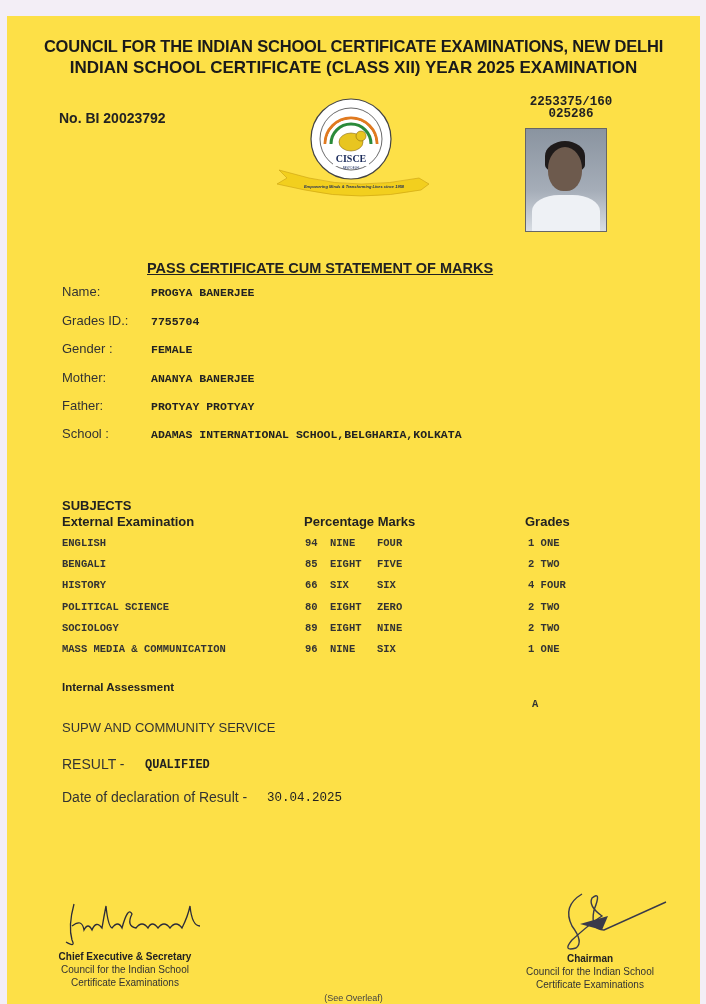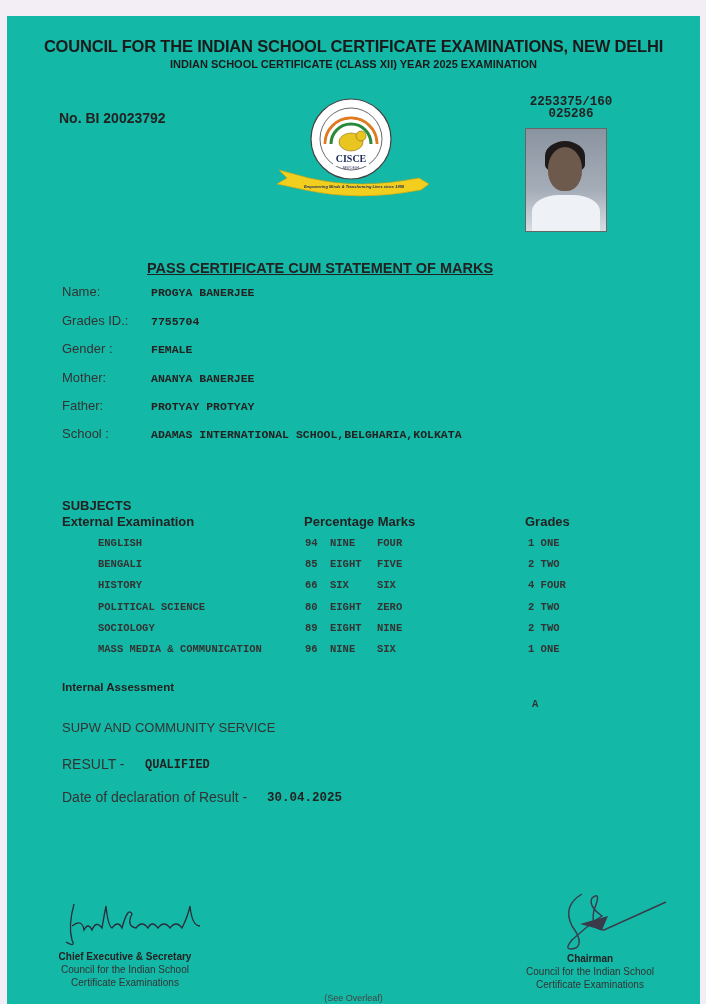--- a/index.html
+++ b/index.html
@@ -4,54 +4,54 @@
 <style>
   html, body { margin: 0; padding: 0; }
   body {
     width: 706px; height: 1004px; overflow: hidden;
     background: #f3eef6;
     font-family: "Liberation Sans", sans-serif;
     color: #222;
   }
   .page {
     position: absolute; left: 7px; top: 16px; width: 693px; height: 988px;
-    background: #14b8a6;
+    background: #fde047;
   }
   .abs { position: absolute; }
   .h1 { left: 0; width: 693px; top: 21px; text-align: center; font-weight: bold; font-size: 16.5px; color: #1a1a1a; letter-spacing: -0.2px; }
-  .h2 { left: 0; width: 693px; top: 42px; text-align: center; font-weight: bold; font-size: 11px; color: #1a1a1a; }
+  .h2 { left: 0; width: 693px; top: 42px; text-align: center; font-weight: bold; font-size: 17px; color: #1a1a1a; }
   .certno { left: 52px; top: 94px; font-weight: bold; font-size: 14px; color: #222; }
   .serial { left: 508px; top: 80px; width: 112px; text-align: center; font-family: "Liberation Mono", monospace; font-weight: bold; font-size: 12.5px; line-height: 12px; color: #222; }
   .photo { left: 518px; top: 112px; width: 80px; height: 102px; background: linear-gradient(180deg,#8a94a0 0%,#a5adb8 60%,#d8dde3 100%); border: 1px solid #666; overflow: hidden; }
   .photo .head { position: absolute; left: 22px; top: 18px; width: 34px; height: 44px; border-radius: 50% 50% 45% 45%; background: #6d5a4d; }
   .photo .hair { position: absolute; left: 19px; top: 12px; width: 40px; height: 30px; border-radius: 50% 50% 20% 20%; background: #1e1a1a; }
   .photo .body { position: absolute; left: 6px; top: 66px; width: 68px; height: 40px; border-radius: 40% 40% 0 0; background: #eef1f5; }
   .logo { left: 262px; top: 78px; width: 170px; height: 112px; }
   .title { left: 140px; top: 225px; font-weight: bold; font-size: 14.5px; text-decoration: underline; color: #222; margin-top: 19px; }
   .lbl { left: 55px; font-size: 13px; color: #333; }
   .val { left: 144px; font-family: "Liberation Mono", monospace; font-weight: bold; font-size: 11.5px; color: #222; }
   .intro { left: 55px; top: 458px; font-size: 13px; color: #333; }
   .subj-h { left: 55px; top: 482px; font-weight: bold; font-size: 13px; color: #222; }
   .ext-h { left: 55px; top: 498px; font-weight: bold; font-size: 13px; color: #222; }
   .pct-h { left: 297px; top: 498px; font-weight: bold; font-size: 13px; color: #222; }
   .grd-h { left: 518px; top: 498px; font-weight: bold; font-size: 13px; color: #222; }
   .mono { font-family: "Liberation Mono", monospace; font-weight: bold; font-size: 10.5px; color: #333; }
   .row { position: absolute; left: 0; width: 693px; height: 20px; }
-  .row .s { position: absolute; left: 55px; margin-left: 36px; }
+  .row .s { position: absolute; left: 55px; }
   .row .m1 { position: absolute; left: 298px; }
   .row .m2 { position: absolute; left: 323px; }
   .row .m3 { position: absolute; left: 370px; }
   .row .g { position: absolute; left: 521px; }
   .ia-h { left: 55px; top: 665px; font-weight: bold; font-size: 11.5px; color: #222; }
   .ia-s { left: 55px; top: 704px; font-size: 13px; color: #333; text-align: right; }
   .ia-g { left: 525px; top: 682px; }
   .result-l { left: 55px; top: 740px; font-size: 14px; color: #333; }
   .result-v { left: 138px; top: 742px; font-family: "Liberation Mono", monospace; font-weight: bold; font-size: 12px; color: #222; }
   .date-l { left: 55px; top: 773px; font-size: 14px; color: #333; }
-  .date-v { left: 260px; top: 775px; font-family: "Liberation Mono", monospace; font-weight: bold; font-size: 12.5px; color: #222; }
+  .date-v { left: 260px; top: 775px; font-family: "Liberation Mono", monospace; font-weight: normal; font-size: 12.5px; color: #222; }
   .note { left: 55px; top: 809px; font-size: 9.5px; color: #333; line-height: 12px; }
   .note b { font-weight: bold; }
   .note .n2 { padding-left: 32px; }
   .sig1 { left: 25px; top: 880px; width: 200px; height: 55px; }
   .sig2 { left: 525px; top: 870px; width: 140px; height: 70px; }
   .sigblock { text-align: center; font-size: 10px; color: #333; line-height: 13px; }
   .sigblock .t { font-weight: bold; color: #222; }
   .sb1 { left: 23px; top: 934px; width: 190px; }
   .sb2 { left: 488px; top: 936px; width: 190px; }
   .overleaf { left: 0; width: 693px; top: 977px; text-align: center; font-size: 9px; color: #444; }

